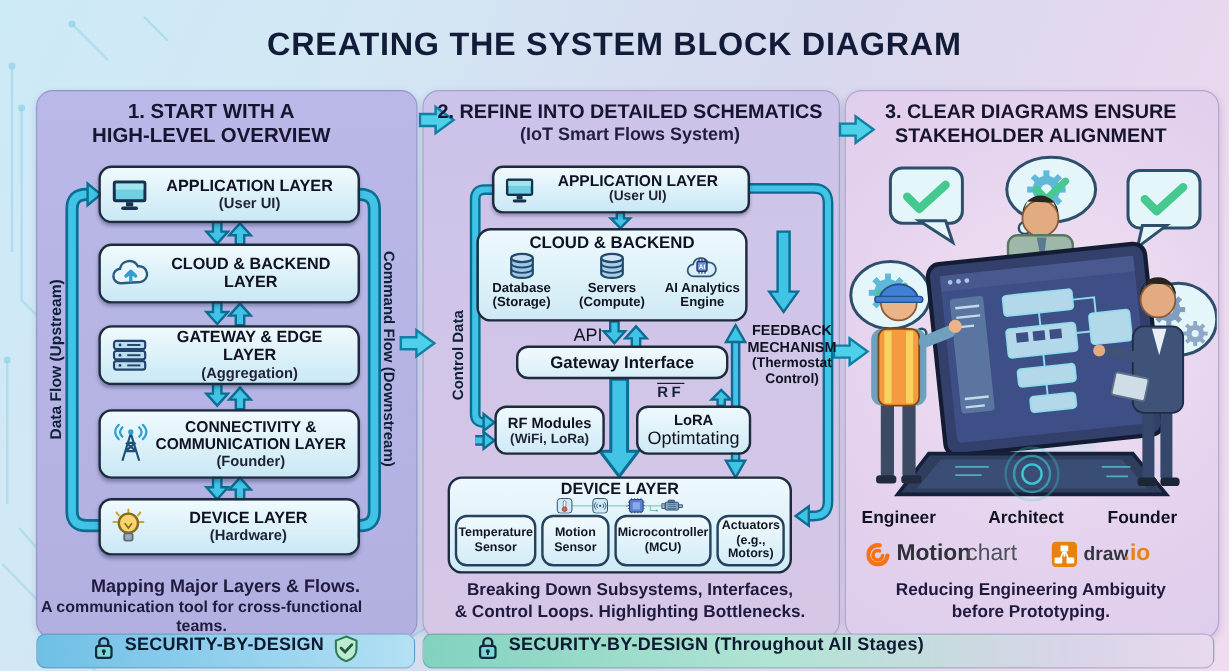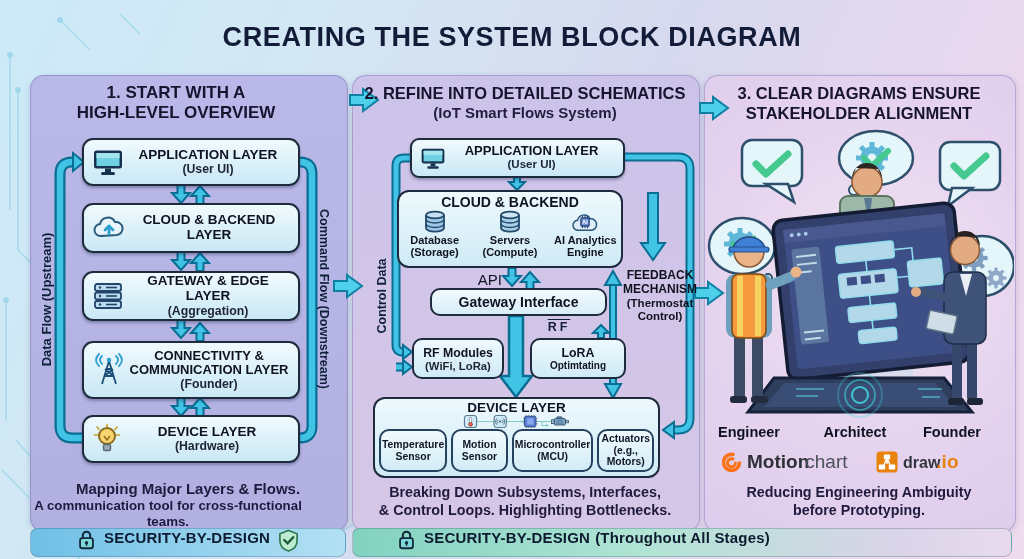--- a/index.html
+++ b/index.html
@@ -315,21 +315,21 @@
     <div style="font-weight:700;font-size:11.5px;">(Thermostat</div>
     <div style="font-weight:700;font-size:11.5px;">Control)</div>
   </div>
 
   <div class="smallbox" style="left:412px;top:338px;width:92px;height:41px;">
     <span style="font-weight:800;font-size:12.3px;color:#0f1222;">RF Modules</span>
     <span style="font-weight:600;font-size:11.3px;color:#1d2334;">(WiFi, LoRa)</span>
   </div>
   <div class="smallbox" style="left:530px;top:338px;width:96px;height:41px;">
     <span style="font-weight:800;font-size:12.3px;color:#0f1222;">LoRA</span>
-    <span style="font-weight:700;font-size:10px;color:#0f1222;">Optimtating</span>
+    <span style="font-weight:400;font-size:15px;color:#0f1222;">Optimtating</span>
   </div>
 
   <div class="smallbox" style="left:373px;top:397px;width:287px;height:81px;border-radius:12px;justify-content:flex-start;">
     <div style="font-weight:800;font-size:13.5px;color:#0f1222;margin-top:1px;">DEVICE LAYER</div>
     <svg width="283" height="30" viewBox="0 0 283 30" style="margin:0 auto;">
       <path d="M24,15 H262 M160,15 v-8 h18 M200,15 v9 h14" stroke="#5ab8a8" stroke-width="1.6" fill="none"></path>
       <circle cx="155" cy="15" r="2" fill="#5ab8a8"></circle>
         <circle cx="212" cy="24" r="2" fill="#5ab8a8"></circle>
       <g>
         <rect x="22" y="1" width="28" height="28" rx="6" fill="#cdeaf6" stroke="#2a4a66" stroke-width="1.8"></rect>

